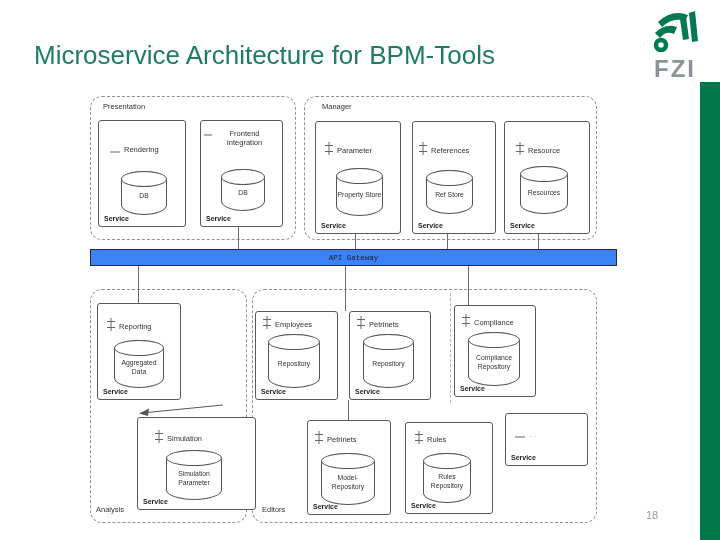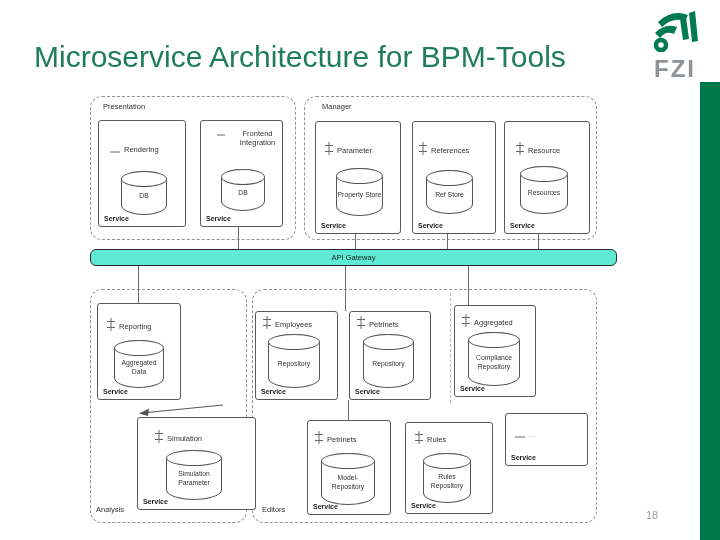--- a/index.html
+++ b/index.html
@@ -1,19 +1,19 @@
 <!DOCTYPE html>
 <html><head>
 <meta charset="utf-8">
 <style>
   * { box-sizing: border-box; margin: 0; padding: 0; }
   html,body { background:#e8e8e8; }
   .slide { position:relative; width:720px; height:540px; background:#ffffff;
            font-family:"Liberation Sans", sans-serif; overflow:hidden; }
-  .title { position:absolute; left:34px; top:40px; font-size:30px; font-weight:400;
+  .title { position:absolute; left:34px; top:40px; font-size:26px; font-weight:400;
            color:#1f7c5c; letter-spacing:0; }
   .logo { position:absolute; left:649px; top:8px; width:52px; text-align:center; }
   .logo-text { font-size:24px; font-weight:bold; color:#8d9297; letter-spacing:2px;
                line-height:1; margin-top:1px; }
   .side-bar { position:absolute; left:700px; top:82px; width:20px; height:458px;
               background:#00794a; }
   .page-num { position:absolute; left:646px; top:509px; font-size:11px; color:#9b9b9b; }
 
   .group { position:absolute; border:1px dashed #919191; border-radius:12px; background:transparent; }
   .group-label { position:absolute; font-size:7.5px; color:#333; white-space:nowrap; }
@@ -27,23 +27,23 @@
   .svc-tag { position:absolute; left:5px; bottom:4px; font-size:7px; font-weight:bold; color:#1d1d1d; }
 
   .db { position:absolute; border:1px solid #555; border-radius:50% / 10px; background:#fff;
         display:flex; align-items:center; justify-content:center; }
   .db::before { content:""; position:absolute; top:-1px; left:-1px; right:-1px; height:14px;
                 border:1px solid #555; border-radius:50%; background:#fff; }
   .db-label { position:relative; font-size:6.8px; color:#333; line-height:1.2; text-align:center;
               padding-top:7px; }
 
   .gateway { position:absolute; left:90px; top:249px; width:527px; height:17px;
-             border:1.5px solid #2a2a2a; border-radius:6px; background:#5eead4;
+             border:1.5px solid #2a2a2a; border-radius:0; background:#3b82f6;
              display:flex; align-items:center; justify-content:center;
-             font-size:7.5px; color:#1d1d1d; }
+             font-size:7.5px; color:#1d1d1d;font-family:Liberation Mono, monospace; }
   .vline { position:absolute; width:1px; background:#6a6a6a; }
   .arrow { position:absolute; }
   .cicon { flex:0 0 auto; }
   .ellipsis-name { color:#9a9a9a; }
 </style>
 </head>
 <body>
 
 <div class="slide">
 
@@ -86,21 +86,21 @@
         </svg>
       <span class="svc-name">Rendering</span>
     </div>
     <div class="db" style="left:22px;top:50px;width:46px;height:44px">
       <span class="db-label">DB</span>
     </div>
     <span class="svc-tag">Service</span>
   </div>
 
   <div class="svc" style="left:200px;top:120px;width:83px;height:107px">
-    <div class="head wrap" style="left:15px;top:8px;width:70px">
+    <div class="head wrap" style="left:2px;top:8px;width:70px">
       <svg class="cicon" width="10" height="4" viewBox="0 0 10 4" style="margin-top:4px">
           <path d="M1 2 H9" stroke="#666" stroke-width="1"></path>
         </svg>
       <span class="svc-name">Frontend Integration</span>
     </div>
     <div class="db" style="left:20px;top:48px;width:44px;height:42px">
       <span class="db-label">DB</span>
     </div>
     <span class="svc-tag">Service</span>
   </div>
@@ -185,21 +185,21 @@
       <span class="db-label">Repository</span>
     </div>
     <span class="svc-tag">Service</span>
   </div>
 
   <div class="svc" style="left:454px;top:305px;width:82px;height:92px">
     <div class="head" style="left:6px;top:8px">
       <svg class="cicon" width="10" height="13" viewBox="0 0 10 13">
           <path d="M5 0 V13 M1 3.5 H9 M1 9.5 H9" stroke="#666" stroke-width="1" fill="none"></path>
         </svg>
-      <span class="svc-name">Aggregated</span>
+      <span class="svc-name">Compliance</span>
     </div>
     <div class="db" style="left:13px;top:26px;width:52px;height:54px">
       <span class="db-label">Compliance Repository</span>
     </div>
     <span class="svc-tag">Service</span>
   </div>
 
   <div class="svc" style="left:137px;top:417px;width:119px;height:93px">
     <div class="head" style="left:16px;top:12px">
       <svg class="cicon" width="10" height="13" viewBox="0 0 10 13">

